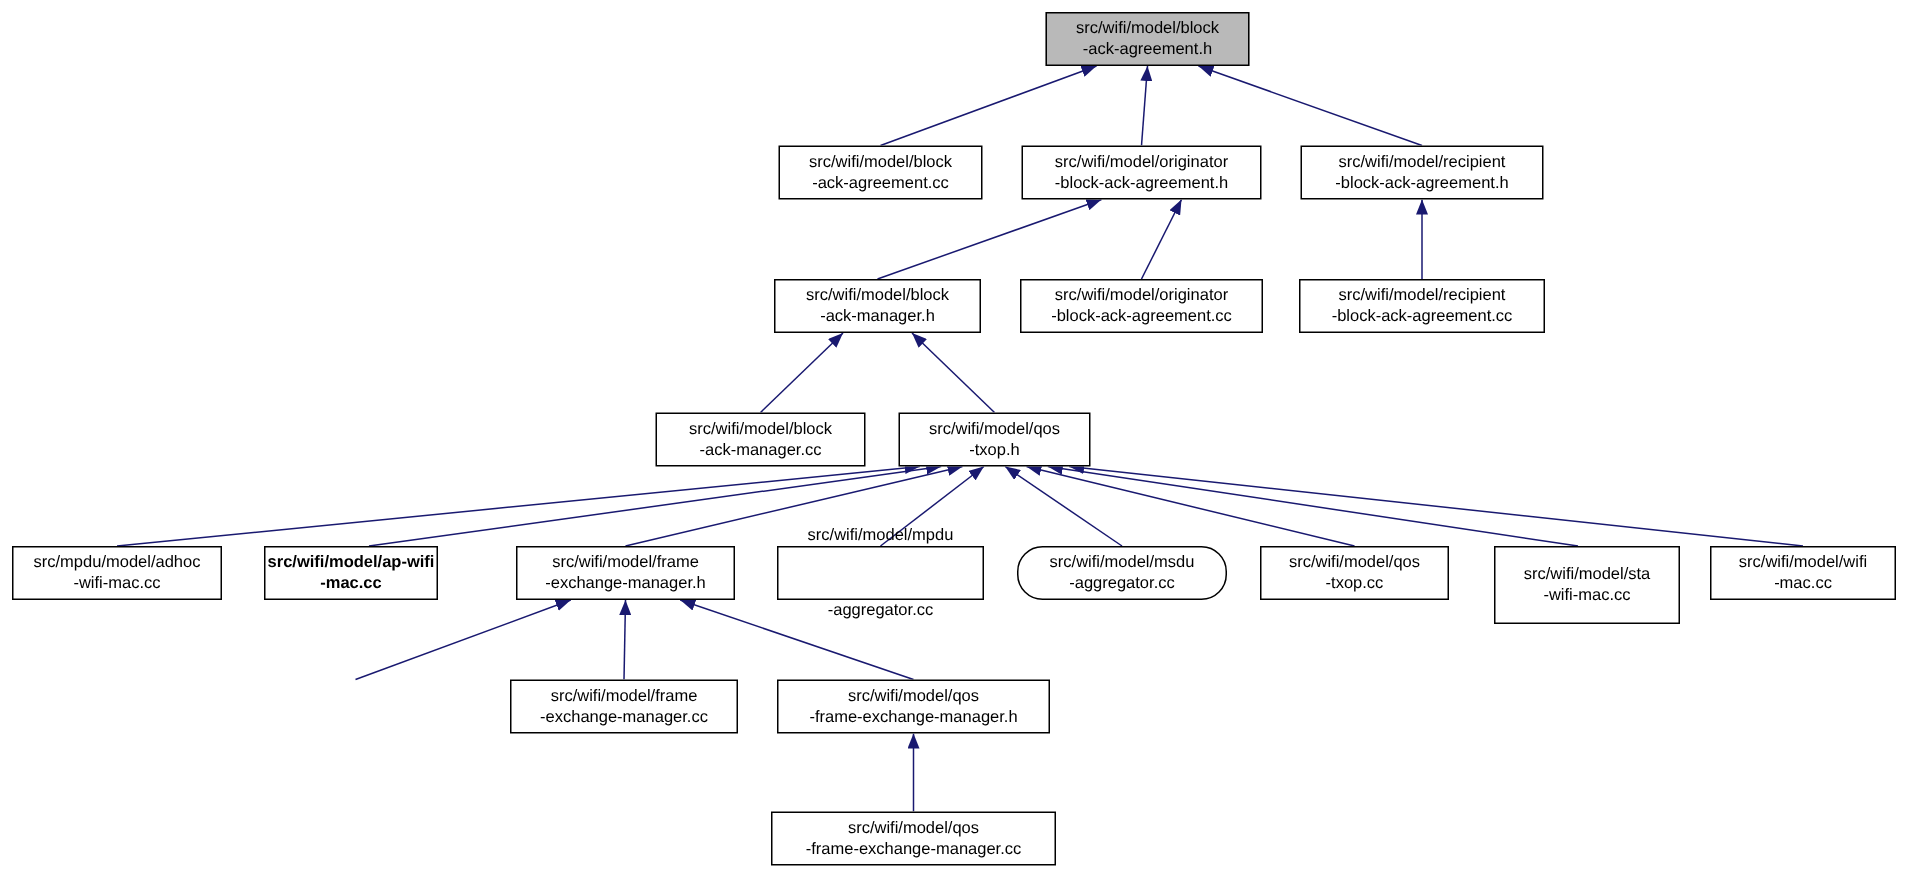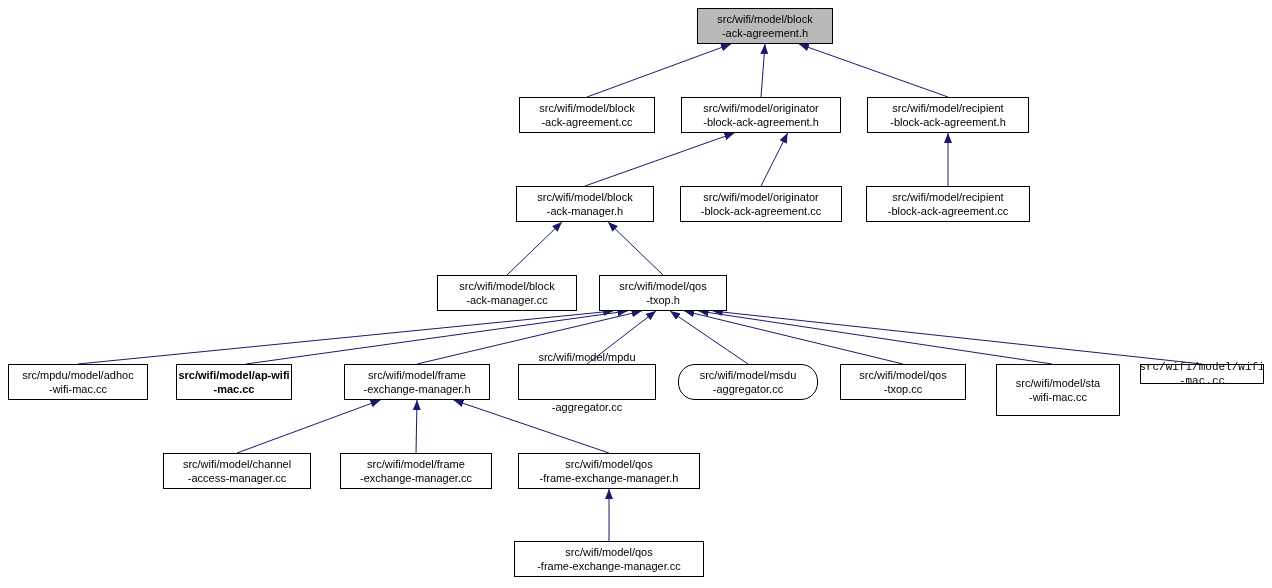--- a/index.html
+++ b/index.html
@@ -127,27 +127,23 @@
       <div>-aggregator.cc</div>
     </div>
     <div class="node" style="left: 840px; top: 364px; width: 126px; height: 36px;">
       <div>src/wifi/model/qos</div>
       <div>-txop.cc</div>
     </div>
     <div class="node" style="left: 996px; top: 364px; width: 124px; height: 52px;">
       <div>src/wifi/model/sta</div>
       <div>-wifi-mac.cc</div>
     </div>
-    <div class="node" style="left: 1140px; top: 364px; width: 124px; height: 20px; font-family: Liberation Mono, monospace;">
+    <div class="node" style="left: 1140px; top: 364px; width: 124px; height: 36px;">
       <div>src/wifi/model/wifi</div>
       <div>-mac.cc</div>
-    </div>
-    <div class="node" style="left: 163px; top: 453px; width: 148px; height: 36px;">
-      <div>src/wifi/model/channel</div>
-      <div>-access-manager.cc</div>
     </div>
     <div class="node" style="left: 340px; top: 453px; width: 152px; height: 36px;">
       <div>src/wifi/model/frame</div>
       <div>-exchange-manager.cc</div>
     </div>
     <div class="node" style="left: 518px; top: 453px; width: 182px; height: 36px;">
       <div>src/wifi/model/qos</div>
       <div>-frame-exchange-manager.h</div>
     </div>
     <div class="node" style="left: 514px; top: 541px; width: 190px; height: 36px;">

